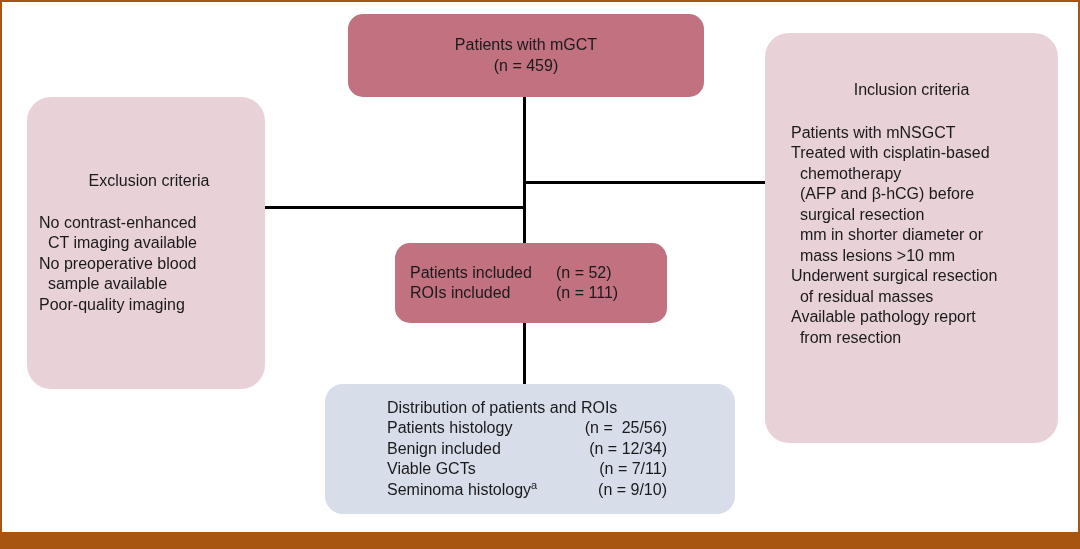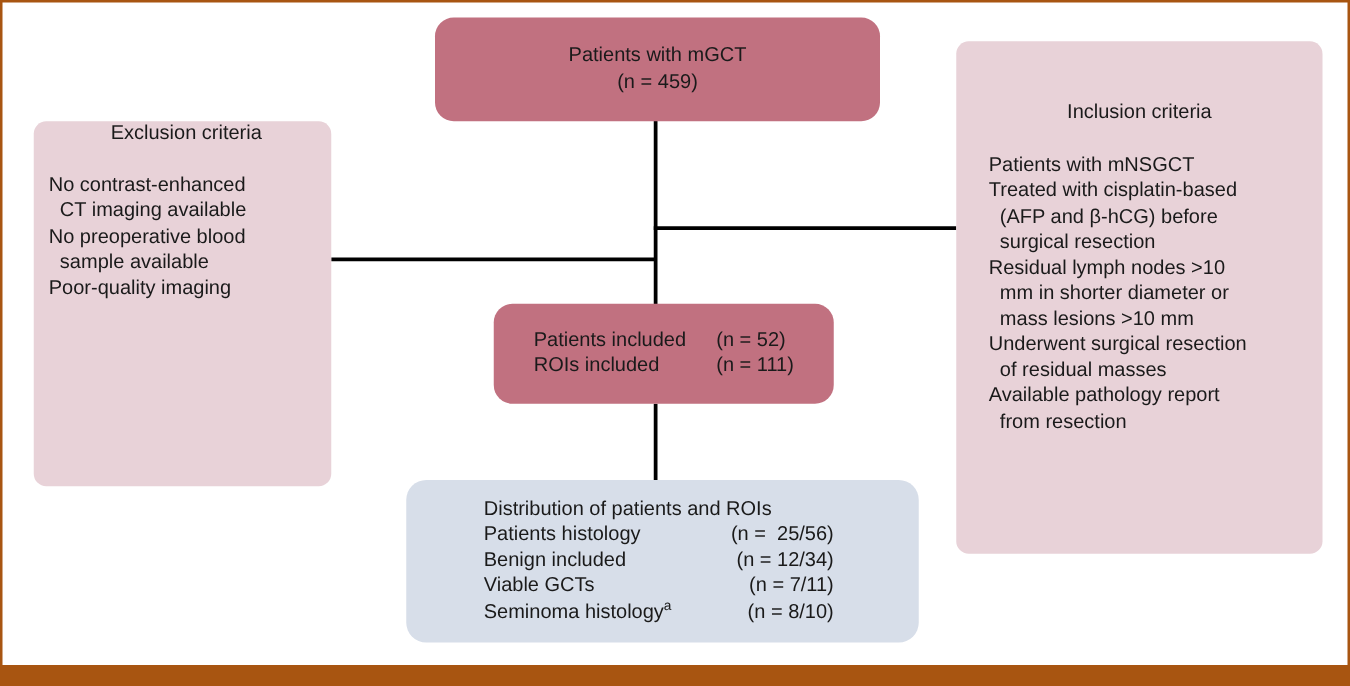--- a/index.html
+++ b/index.html
@@ -29,61 +29,61 @@
 
   
   .box { position: absolute; font-size: 16px; line-height: 20.5px; }
 
   .box-dark {
     background: #c17180;
     border-radius: 15px;
   }
   .box-lightpink {
     background: #e8d2d8;
-    border-radius: 10px;
+    border-radius: 24px;
   }
   .box-blue {
     background: #d7dee9;
     border-radius: 16px;
   }
 
   .top-box {
     left: 348px; top: 14px; width: 356px; height: 83px;
     display: flex; flex-direction: column; align-items: center; justify-content: center;
     text-align: center;
   }
 
   .mid-box {
     left: 395px; top: 243px; width: 272px; height: 80px;
     display: flex; flex-direction: column; justify-content: center;
-    padding-left: 32px; padding-right: 10px;
+    padding-left: 15px; padding-right: 10px;
   }
   .mid-box .row { display: flex; }
   .mid-box .row .lbl { width: 146px; white-space: pre; }
   .mid-box .row .val { white-space: pre; }
 
   .excl-box {
     left: 27px; top: 97px; width: 238px; height: 292px;
-    display: flex; flex-direction: column; justify-content: flex-start;
+    display: flex; flex-direction: column; justify-content: center;
     padding-left: 12px; padding-right: 6px;
   }
   .excl-box .box-title { text-align: center; margin-bottom: 21px; }
   .excl-box .bodyline { white-space: pre; }
 
   .incl-box {
     left: 765px; top: 33px; width: 293px; height: 410px;
     padding-top: 47px; padding-left: 26px; padding-right: 6px;
   }
   .incl-box .box-title { text-align: center; margin-left: -20px; margin-bottom: 22px; }
   .incl-box .bodyline { white-space: pre; }
 
   .dist-box {
     left: 325px; top: 384px; width: 410px; height: 130px;
     display: flex; flex-direction: column; justify-content: center;
-    padding-left: 62px; padding-right: 68px;
+    padding-left: 62px; padding-right: 68px; border-radius: 18px;
   }
   .dist-box .box-title { white-space: pre; }
   .dist-box .row { display: flex; justify-content: space-between; }
   .dist-box .row .lbl { white-space: pre; }
   .dist-box .row .val { white-space: pre; text-align: center; }
   sup { font-size: 11px; line-height: 0; vertical-align: super; }
 </style>
 </head>
 <body>
 
@@ -110,23 +110,23 @@
     <div class="bodyline">  CT imaging available</div>
     <div class="bodyline">No preoperative blood</div>
     <div class="bodyline">  sample available</div>
     <div class="bodyline">Poor-quality imaging</div>
   </div>
 
   <div class="box box-lightpink incl-box">
     <div class="box-title">Inclusion criteria</div>
     <div class="bodyline">Patients with mNSGCT</div>
     <div class="bodyline">Treated with cisplatin-based</div>
+    <div class="bodyline">  chemotherapy</div>
     <div class="bodyline">  (AFP and β-hCG) before</div>
     <div class="bodyline">  surgical resection</div>
-    <div class="bodyline">Residual lymph nodes &gt;10</div>
     <div class="bodyline">  mm in shorter diameter or</div>
     <div class="bodyline">  mass lesions &gt;10 mm</div>
     <div class="bodyline">Underwent surgical resection</div>
     <div class="bodyline">  of residual masses</div>
     <div class="bodyline">Available pathology report</div>
     <div class="bodyline">  from resection</div>
   </div>
 
   <div class="box box-dark mid-box">
     <div class="row">
@@ -148,17 +148,17 @@
     <div class="row">
       <span class="lbl"><span>Benign included</span><sup></sup></span>
       <span class="val">(n = 12/34)</span>
     </div>
     <div class="row">
       <span class="lbl"><span>Viable GCTs</span><sup></sup></span>
       <span class="val">(n = 7/11)</span>
     </div>
     <div class="row">
       <span class="lbl"><span>Seminoma histology</span><sup>a</sup></span>
-      <span class="val">(n = 8/10)</span>
+      <span class="val">(n = 9/10)</span>
     </div>
   </div>
 
 </div>
 
 </body></html>

